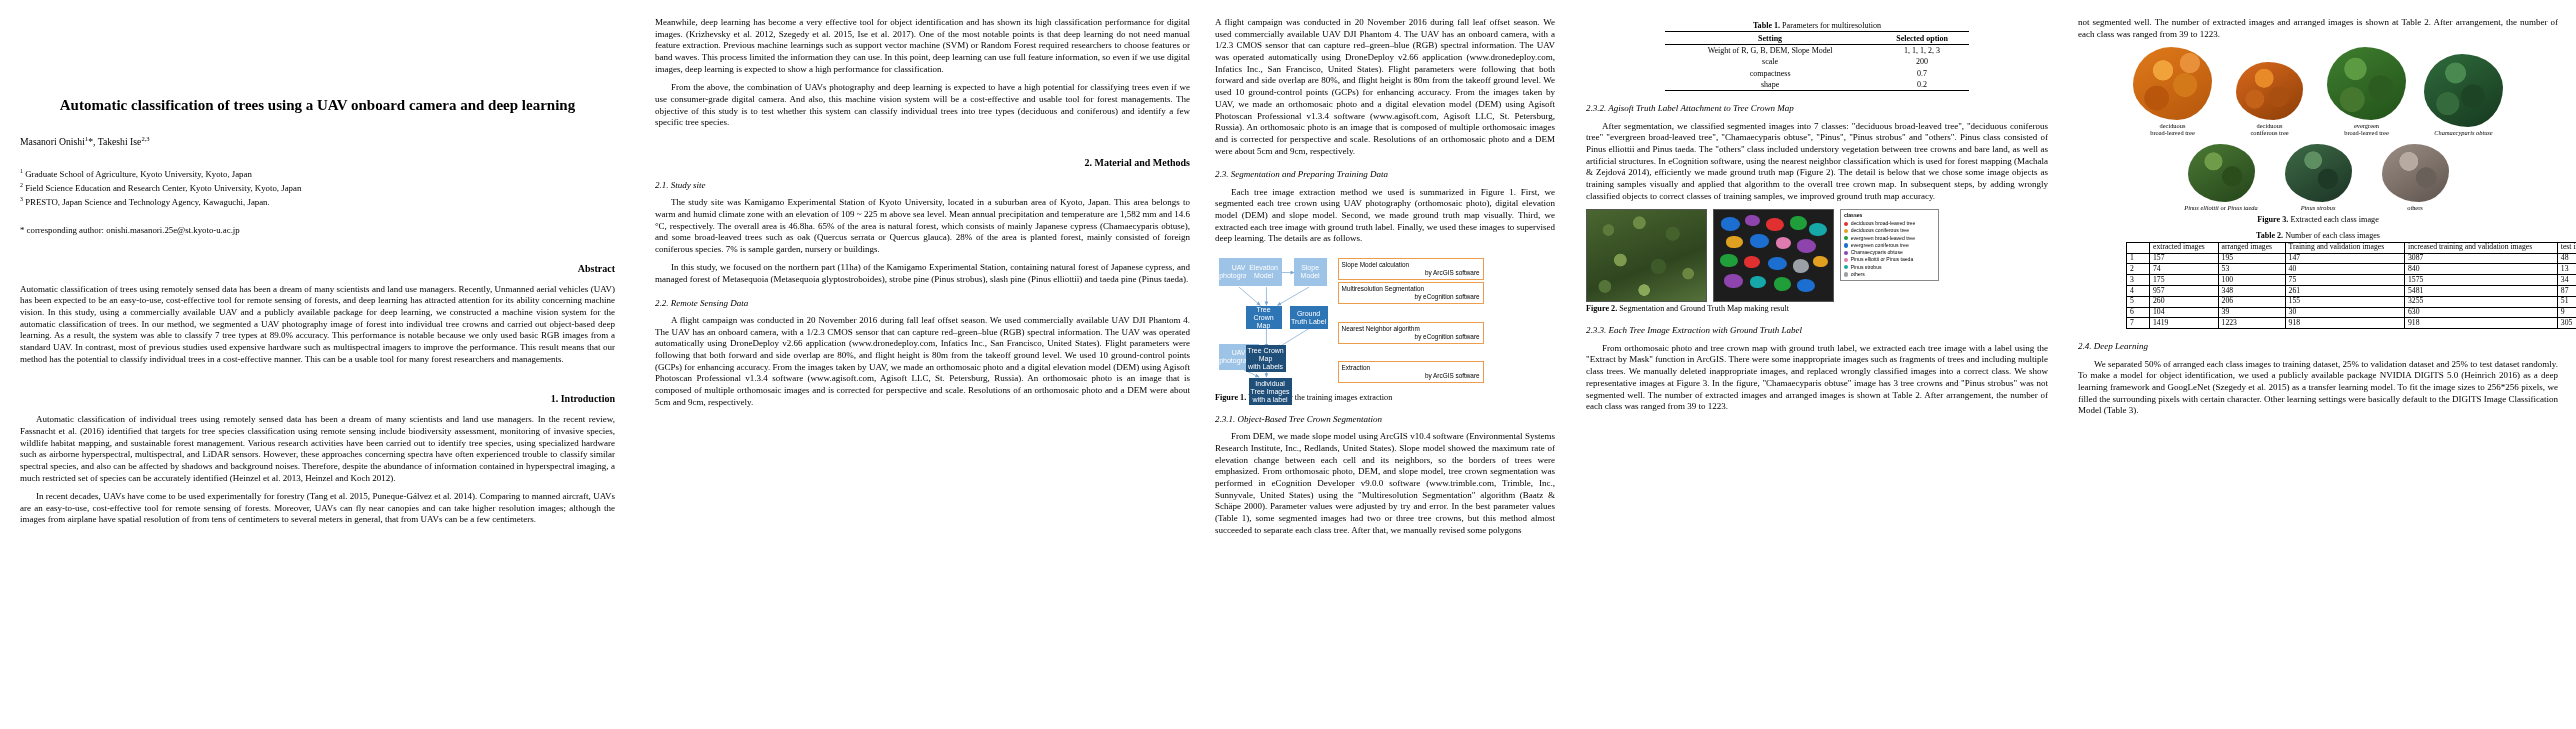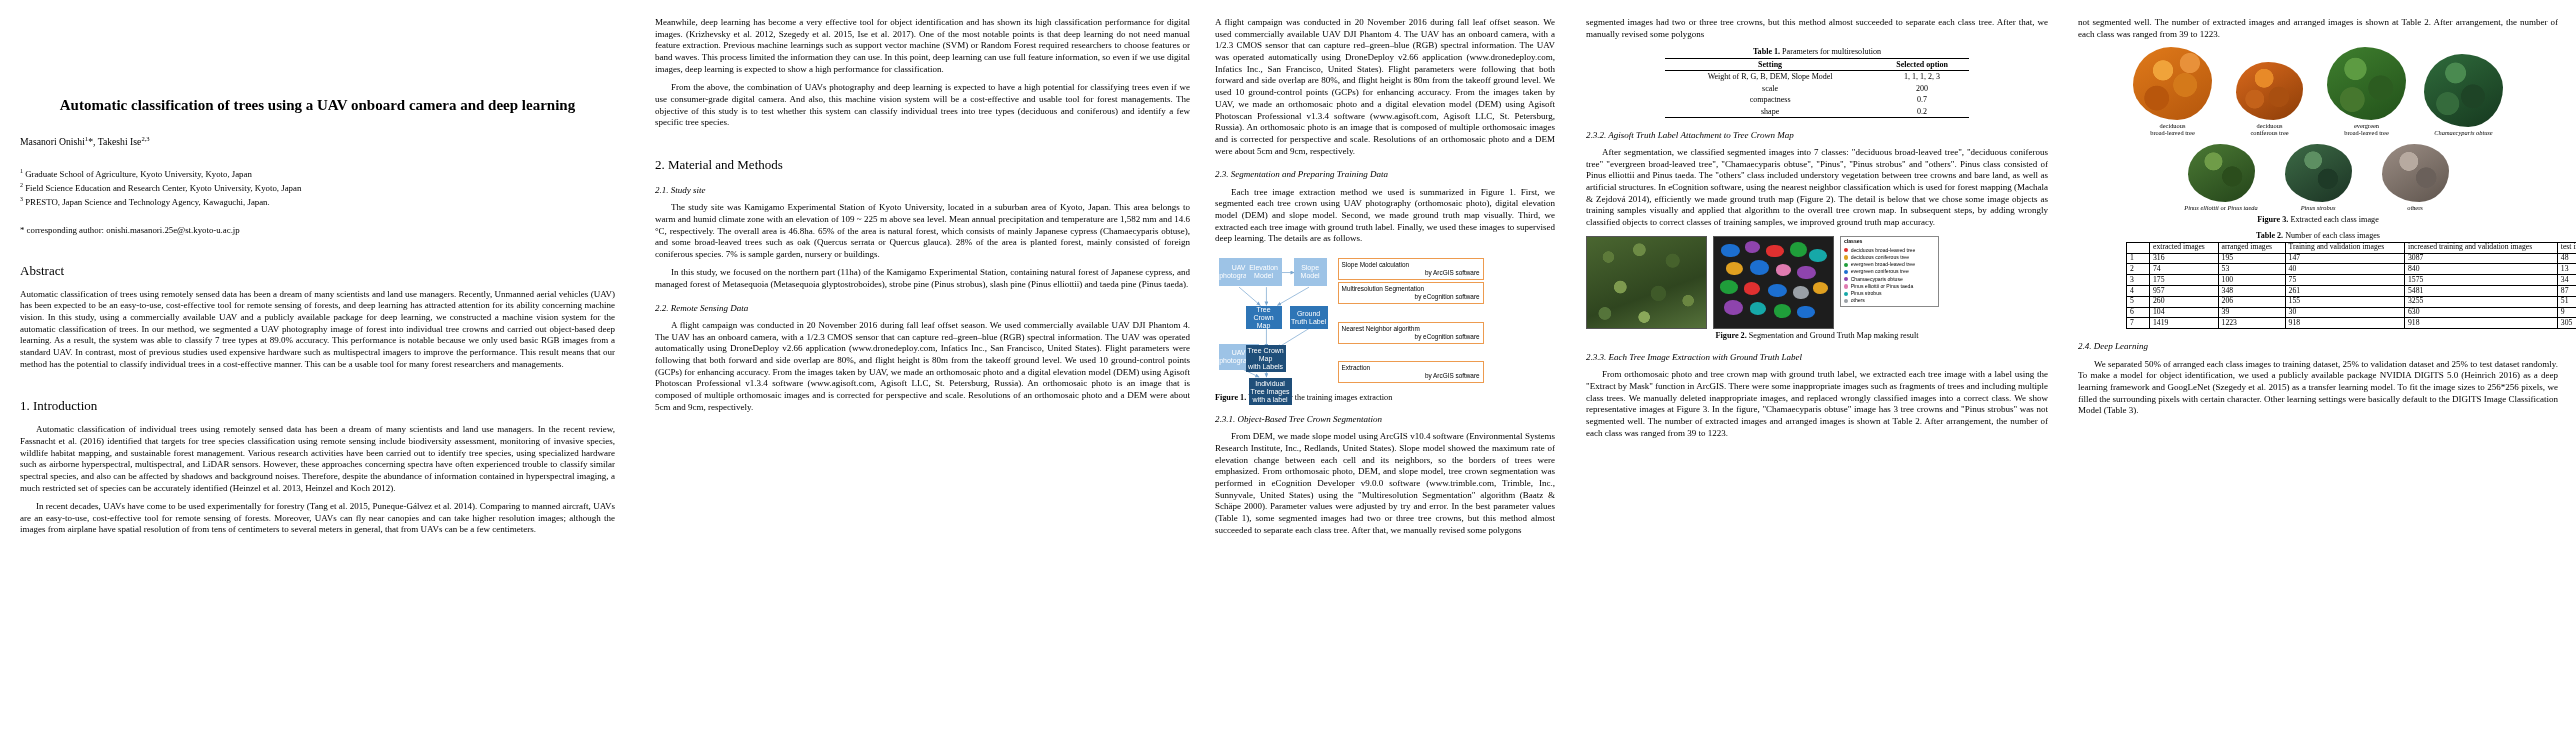--- a/index.html
+++ b/index.html
@@ -12,21 +12,21 @@
   .c4{left:1586px;width:462px;}
   .c5{left:2078px;width:480px;}
 
   .ptitle{font-size:15px;font-weight:bold;text-align:center;line-height:1.22;margin:79px 36px 0 36px;}
   .authors{font-size:9.7px;margin:20.7px 0 0 0;}
   .aff{font-size:8.8px;line-height:1.5;margin-top:19.4px;}
   .aff div{white-space:nowrap;}
   .corr{font-size:8.8px;margin-top:16px;}
   sup{font-size:0.68em;vertical-align:super;}
 
-  h2.sec{font-size:13px;font-weight:normal;margin:28px 0 9.7px 0;}
+  h2.sec{font-size:10px;font-weight:bold;margin:28px 0 9.7px 0;text-align:right;}
   h3.sub{font-size:9px;font-style:italic;font-weight:normal;margin:12px 0 7.3px 0;}
   p.body{font-size:9px;line-height:1.30;text-align:justify;margin:0 0 6.7px 0;hyphens:none;}
   p.ind{text-indent:16px;}
   i{font-style:italic;}
 
   
   .fig1{position:relative;width:298px;height:137px;margin:8.5px 0 2.4px 3.6px;}
   .nd{position:absolute;box-sizing:border-box;color:#fff;font-family:"Liberation Sans",sans-serif;
       font-size:7px;line-height:1.13;text-align:center;display:flex;align-items:center;
       justify-content:center;flex-direction:column;padding:1.2px;}
@@ -204,21 +204,20 @@
 
     <div class="figcap">
       <b>Figure 1.</b><span> Workflow for the training images extraction</span>
     </div>
 
     <h3 class="sub">2.3.1. Object-Based Tree Crown Segmentation</h3>
     <p class="body ind">From DEM, we made slope model using ArcGIS v10.4 software (Environmental Systems Research Institute, Inc., Redlands, United States). Slope model showed the maximum rate of elevation change between each cell and its neighbors, so the borders of trees were emphasized. From orthomosaic photo, DEM, and slope model, tree crown segmentation was performed in eCognition Developer v9.0.0 software (www.trimble.com, Trimble, Inc., Sunnyvale, United States) using the "Multiresolution Segmentation" algorithm (Baatz &amp; Schäpe 2000). Parameter values were adjusted by try and error. In the best parameter values (Table 1), some segmented images had two or three tree crowns, but this method almost succeeded to separate each class tree. After that, we manually revised some polygons</p>
   </div>
 
   <div class="col c4">
-    <p class="body">segmented images had two or three tree crowns, but this method almost succeeded to separate each class tree. After that, we manually revised some polygons</p>
 
     <div class="tcap">
       <b>Table 1.</b><span> Parameters for multiresolution</span>
     </div>
     <table class="t1">
       <thead>
         <tr>
           <th>Setting</th>
           <th>Selected option</th>
         </tr>
@@ -297,21 +296,21 @@
         <div class="row">
             <span class="sw" style="background:#16a8a8"></span>
             <span>Pinus strobus</span>
           </div>
         <div class="row">
             <span class="sw" style="background:#9aa0a6"></span>
             <span>others</span>
           </div>
       </div>
     </div>
-    <div class="figcap" style="text-align:center">
+    <div class="figcap" style="text-align:left">
       <b>Figure 2.</b><span> Segmentation and Ground Truth Map making result</span>
     </div>
 
     <h3 class="sub">2.3.3. Each Tree Image Extraction with Ground Truth Label</h3>
     <p class="body ind">From orthomosaic photo and tree crown map with ground truth label, we extracted each tree image with a label using the "Extract by Mask" function in ArcGIS. There were some inappropriate images such as fragments of trees and including multiple class trees. We manually deleted inappropriate images, and replaced wrongly classified images into a correct class. We show representative images at Figure 3. In the figure, "Chamaecyparis obtuse" image has 3 tree crowns and "Pinus strobus" was not segmented well. The number of extracted images and arranged images is shown at Table 2. After arrangement, the number of each class was ranged from 39 to 1223.</p>
   </div>
 
   <div class="col c5">
     <p class="body">not segmented well. The number of extracted images and arranged images is shown at Table 2. After arrangement, the number of each class was ranged from 39 to 1223.</p>
 
@@ -363,21 +362,21 @@
           <th>extracted images</th>
           <th>arranged images</th>
           <th>Training and validation images</th>
           <th>increased training and validation images</th>
           <th>test images</th>
         </tr>
       </thead>
       <tbody>
         <tr>
           <td>1</td>
-          <td>316</td>
+          <td>157</td>
           <td>195</td>
           <td>147</td>
           <td>3087</td>
           <td>48</td>
         </tr>
         <tr>
           <td>2</td>
           <td>74</td>
           <td>53</td>
           <td>40</td>

